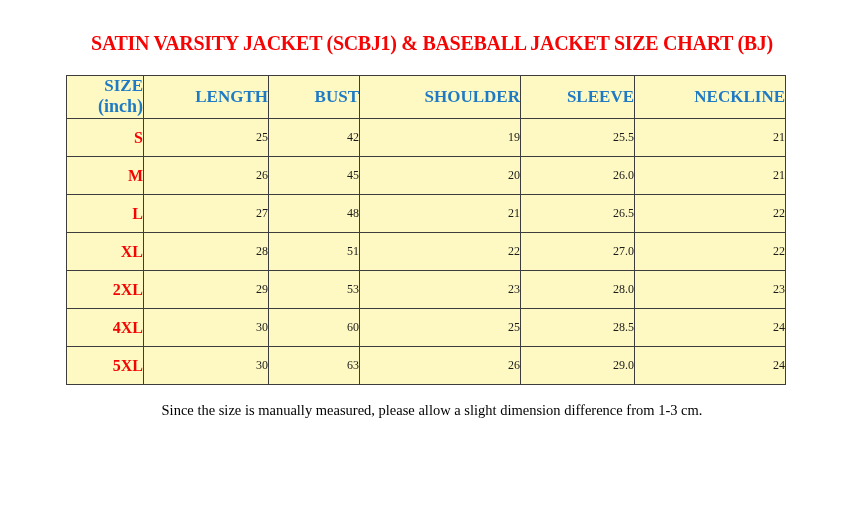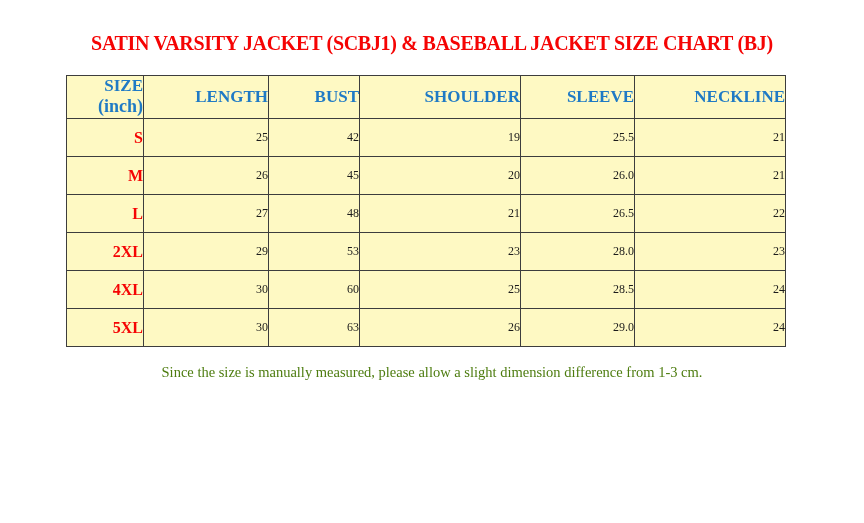--- a/index.html
+++ b/index.html
@@ -59,21 +59,21 @@
   .size-chart tbody td {
     height: 37px;
     color: #1b1b1b;
     font-size: 12px;
     font-weight: normal;
   }
   .note {
     margin: 0;
     padding-top: 17px;
     text-align: center;
-    color: #4d7c0f;
+    color: #000000;
     font-size: 14.5px;
   }
 </style>
 </head>
 <body>
 
 <div class="sheet">
 
   <h1 class="title">SATIN VARSITY JACKET (SCBJ1) &amp; BASEBALL JACKET SIZE CHART (BJ)</h1>
 
@@ -118,20 +118,28 @@
       </tr>
       <tr>
         <th>L</th>
         <td>27</td>
         <td>48</td>
         <td>21</td>
         <td>26.5</td>
         <td>22</td>
       </tr>
       <tr>
+        <th>XL</th>
+        <td>28</td>
+        <td>51</td>
+        <td>22</td>
+        <td>27.0</td>
+        <td>22</td>
+      </tr>
+      <tr>
         <th>2XL</th>
         <td>29</td>
         <td>53</td>
         <td>23</td>
         <td>28.0</td>
         <td>23</td>
       </tr>
       <tr>
         <th>4XL</th>
         <td>30</td>

